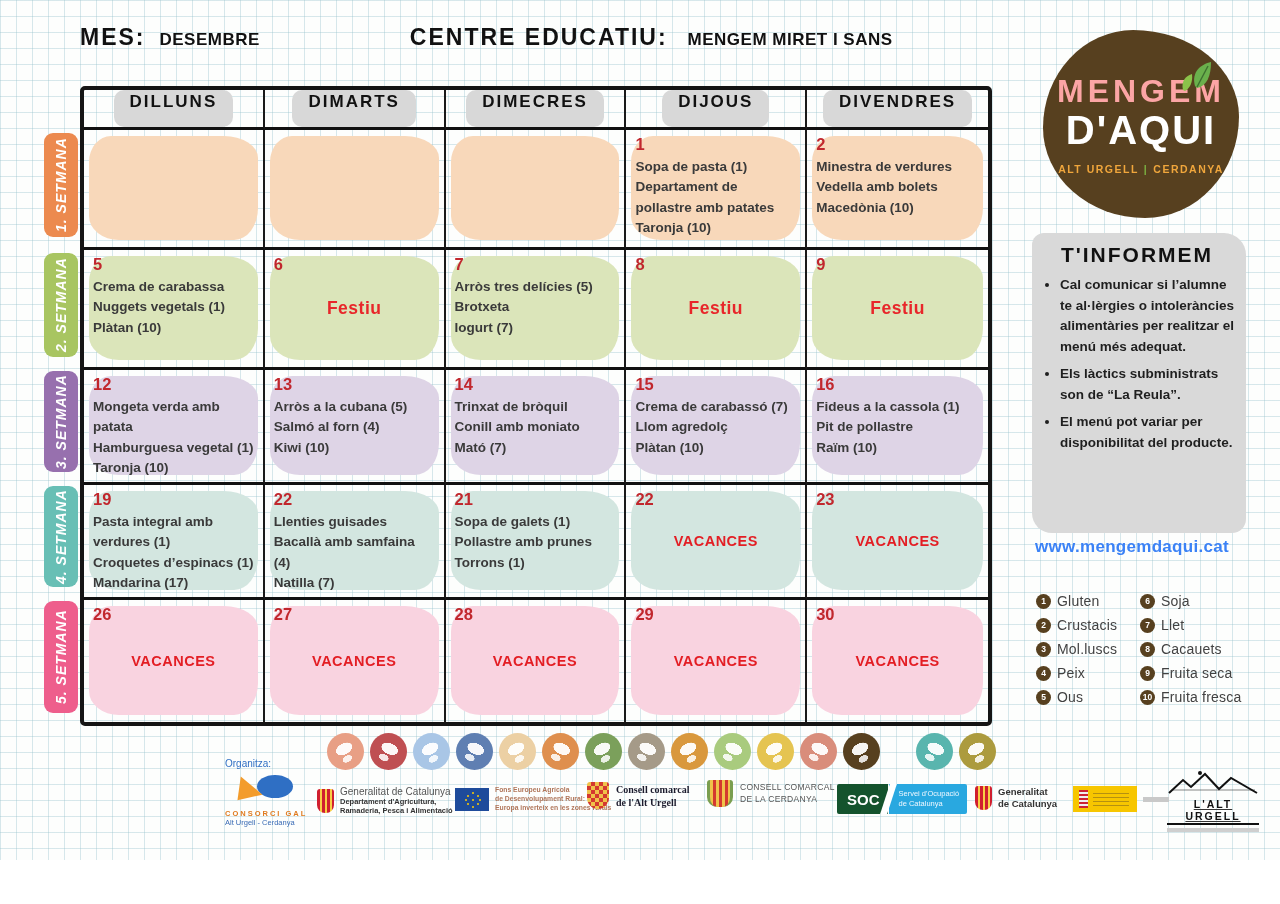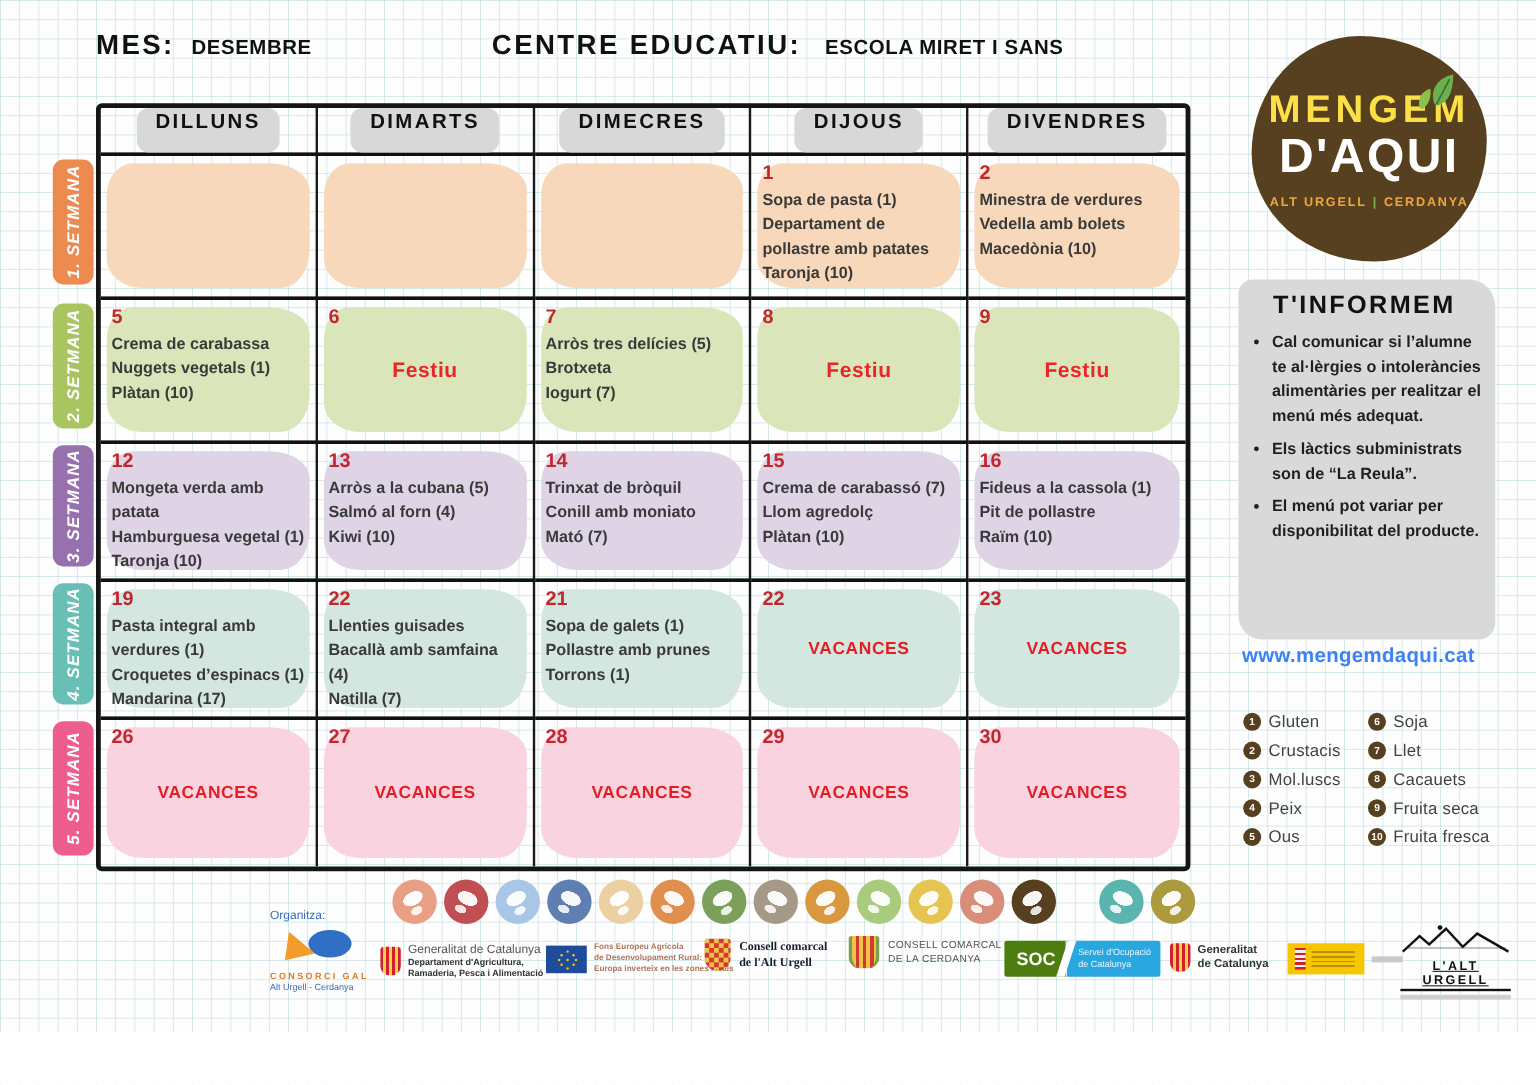--- a/index.html
+++ b/index.html
@@ -47,21 +47,21 @@
   
   .wtab{position:absolute;left:44px;width:34px;box-sizing:border-box;
     display:flex;align-items:center;justify-content:center;
     color:#fff;font-weight:bold;font-style:italic;font-size:14px;letter-spacing:1px;
     border-radius:9px;writing-mode:vertical-rl;transform:rotate(180deg);}
 
   
   #logo{position:absolute;left:1043px;top:30px;width:196px;height:188px;background:#57401f;
     border-radius:46% 54% 48% 52% / 52% 46% 54% 48%;
     display:flex;flex-direction:column;align-items:center;justify-content:center;text-align:center;}
-  #logo .l1{color:#fde047;font-size:32px;font-weight:bold;letter-spacing:4px;}
+  #logo .l1{color:#fca5a5;font-size:32px;font-weight:bold;letter-spacing:4px;}
   #logo .l2{color:#fff;font-size:40px;font-weight:bold;letter-spacing:2px;margin-top:-2px;}
   #logo .sub{margin-top:10px;font-size:10.5px;font-weight:bold;color:#f0a63c;letter-spacing:1.5px;}
   #logo .pipe{color:#7cb342;padding:0 5px;}
   #logo svg{position:absolute;top:30px;right:26px;}
 
   
   #inform{position:absolute;left:1032px;top:233px;width:214px;height:300px;background:#d9d9d9;
     border-radius:12px 22px 14px 20px;box-sizing:border-box;padding:8px 10px 0 6px;}
   #inform-title{text-align:center;font-weight:bold;font-size:21px;letter-spacing:2px;color:#111;margin:2px 0 8px;}
   #inform ul{margin:0;padding-left:22px;}
@@ -116,21 +116,21 @@
   
   .crest-check{width:22px;height:27px;border-radius:3px 3px 11px 11px;flex:0 0 22px;margin-right:7px;
     background:repeating-conic-gradient(#d4392f 0 25%, #f0c24a 0 50%) 0 0/8px 8px;}
   .crest-stripe{width:20px;height:27px;border-radius:3px 3px 10px 10px;flex:0 0 20px;margin-right:7px;
     background:repeating-linear-gradient(90deg,#f0c24a 0 3px,#d4392f 3px 6px);
     border-left:3px solid #7a9e4f;border-right:3px solid #7a9e4f;}
   .serifb{font-family:"Liberation Serif",serif;font-weight:bold;font-size:10px;color:#1c1c2e;line-height:1.3;}
   .cer-txt{font-size:8.5px;color:#555;line-height:1.35;letter-spacing:.3px;}
   
   #f-soc .lg{display:flex;align-items:stretch;height:30px;}
-  .socgreen{background:#4d7c0f;color:#fff;font-weight:bold;font-size:15px;
+  .socgreen{background:#14532d;color:#fff;font-weight:bold;font-size:15px;
     display:flex;align-items:center;padding:0 8px 0 10px;border-radius:2px 0 0 2px;}
   .socslash{width:7px;background:#fff;transform:skewX(-18deg);margin:0 -3px;z-index:1;}
   .socblue{background:#29a8e0;color:#eef7ff;font-size:7.5px;line-height:1.3;
     display:flex;flex-direction:column;justify-content:center;padding:0 8px 0 10px;border-radius:0 2px 2px 0;}
   
   .spainbox{width:64px;height:26px;background:#f7c600;position:relative;flex:0 0 64px;}
   .spaincrest{position:absolute;left:6px;top:4px;width:9px;height:18px;
     background:repeating-linear-gradient(0deg,#c23 0 2px,#eee 2px 4px);}
   .spainbars{position:absolute;left:20px;top:6px;width:36px;height:14px;
     background:repeating-linear-gradient(0deg,#8a6d1a 0 1.5px,transparent 1.5px 4px);opacity:.6;}
@@ -141,21 +141,21 @@
     border-bottom:2px solid #111;padding-bottom:1px;}
   .urgell-sub{width:92px;height:4px;background:#cfcfcf;margin:3px auto 0;}
 </style>
 </head>
 <body>
 
 <div id="top-header">
   <span id="mes-label" class="hand">MES:</span>
   <span class="hval">DESEMBRE</span>
   <span id="centre-label" class="hand">CENTRE EDUCATIU:</span>
-  <span class="hval">ESCOLA MIRET I SANS</span>
+  <span class="hval">MENGEM MIRET I SANS</span>
 </div>
 
 <div id="calendar">
     <div class="hcell">
       <span class="swipe">DILLUNS</span>
     </div>
     <div class="hcell">
       <span class="swipe">DIMARTS</span>
     </div>
     <div class="hcell">

